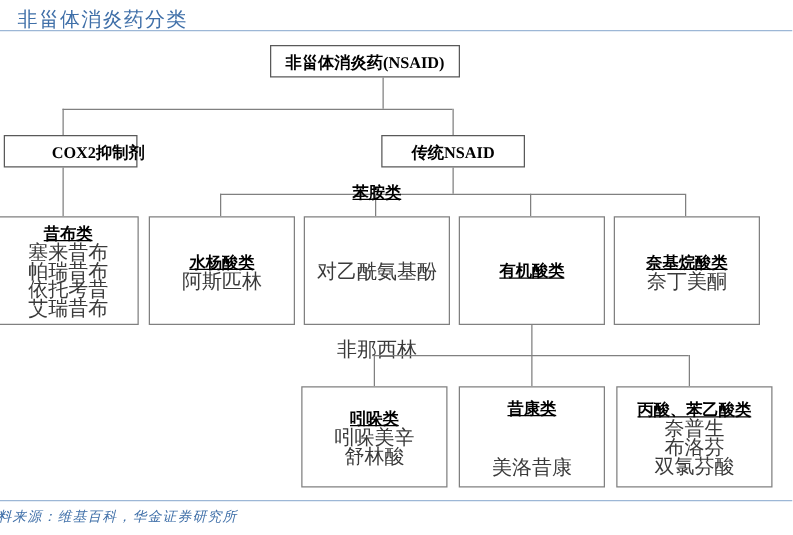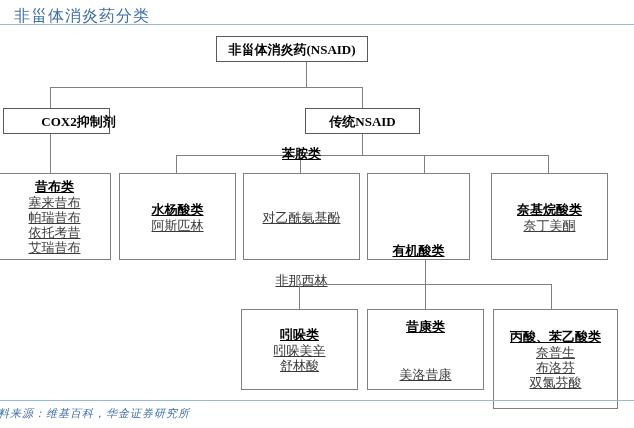--- a/index.html
+++ b/index.html
@@ -77,25 +77,24 @@
     font-weight: bold;
     font-size: 13px;
     line-height: 17px;
     white-space: nowrap;
   }
   .node-title.underline {
     text-decoration: underline;
   }
   .node-item {
     font-family: "Liberation Serif", "DejaVu Serif", serif;
-    font-size: 13px;
+    font-size: 16px;
     line-height: 15px;
     color: #3a3a3a;
     white-space: nowrap;
-    text-decoration: underline;
   }
 
   
   .vline {
     position: absolute;
     width: 1px;
     background: #808080;
   }
   .hline {
     position: absolute;
@@ -150,21 +149,21 @@
   <div class="node-title underline">水杨酸类</div>
   <div class="node-item">阿斯匹林</div>
 </div>
 
 <div class="node" style="left:243px; top:173px; width:117px; height:87px;gap:48px;">
   <div class="node-title underline">苯胺类</div>
   <div class="node-item">对乙酰氨基酚</div>
   <div class="node-item">非那西林</div>
 </div>
 
-<div class="node" style="left:367px; top:173px; width:103px; height:87px;justify-content:flex-end;">
+<div class="node" style="left:367px; top:173px; width:117px; height:87px;">
   <div class="node-title underline">有机酸类</div>
 </div>
 
 <div class="node" style="left:491px; top:173px; width:117px; height:87px;">
   <div class="node-title underline">奈基烷酸类</div>
   <div class="node-item">奈丁美酮</div>
 </div>
 
 <div class="vline" style="left:425px; top:260px; height:49px;"></div>
 <div class="hline" style="left:299px; top:284px; width:252px;"></div>
@@ -175,21 +174,21 @@
   <div class="node-title underline">吲哚类</div>
   <div class="node-item">吲哚美辛</div>
   <div class="node-item">舒林酸</div>
 </div>
 
 <div class="node" style="left:367px; top:309px; width:117px; height:81px;gap:32px;">
   <div class="node-title underline">昔康类</div>
   <div class="node-item">美洛昔康</div>
 </div>
 
-<div class="node" style="left:493px; top:309px; width:125px; height:100px;">
+<div class="node" style="left:493px; top:309px; width:125px; height:81px;">
   <div class="node-title underline">丙酸、苯乙酸类</div>
   <div class="node-item">奈普生</div>
   <div class="node-item">布洛芬</div>
   <div class="node-item">双氯芬酸</div>
 </div>
 
 <div id="footer-rule"></div>
 <div id="footer-source">资料来源：维基百科，华金证券研究所</div>
 
 </body></html>

